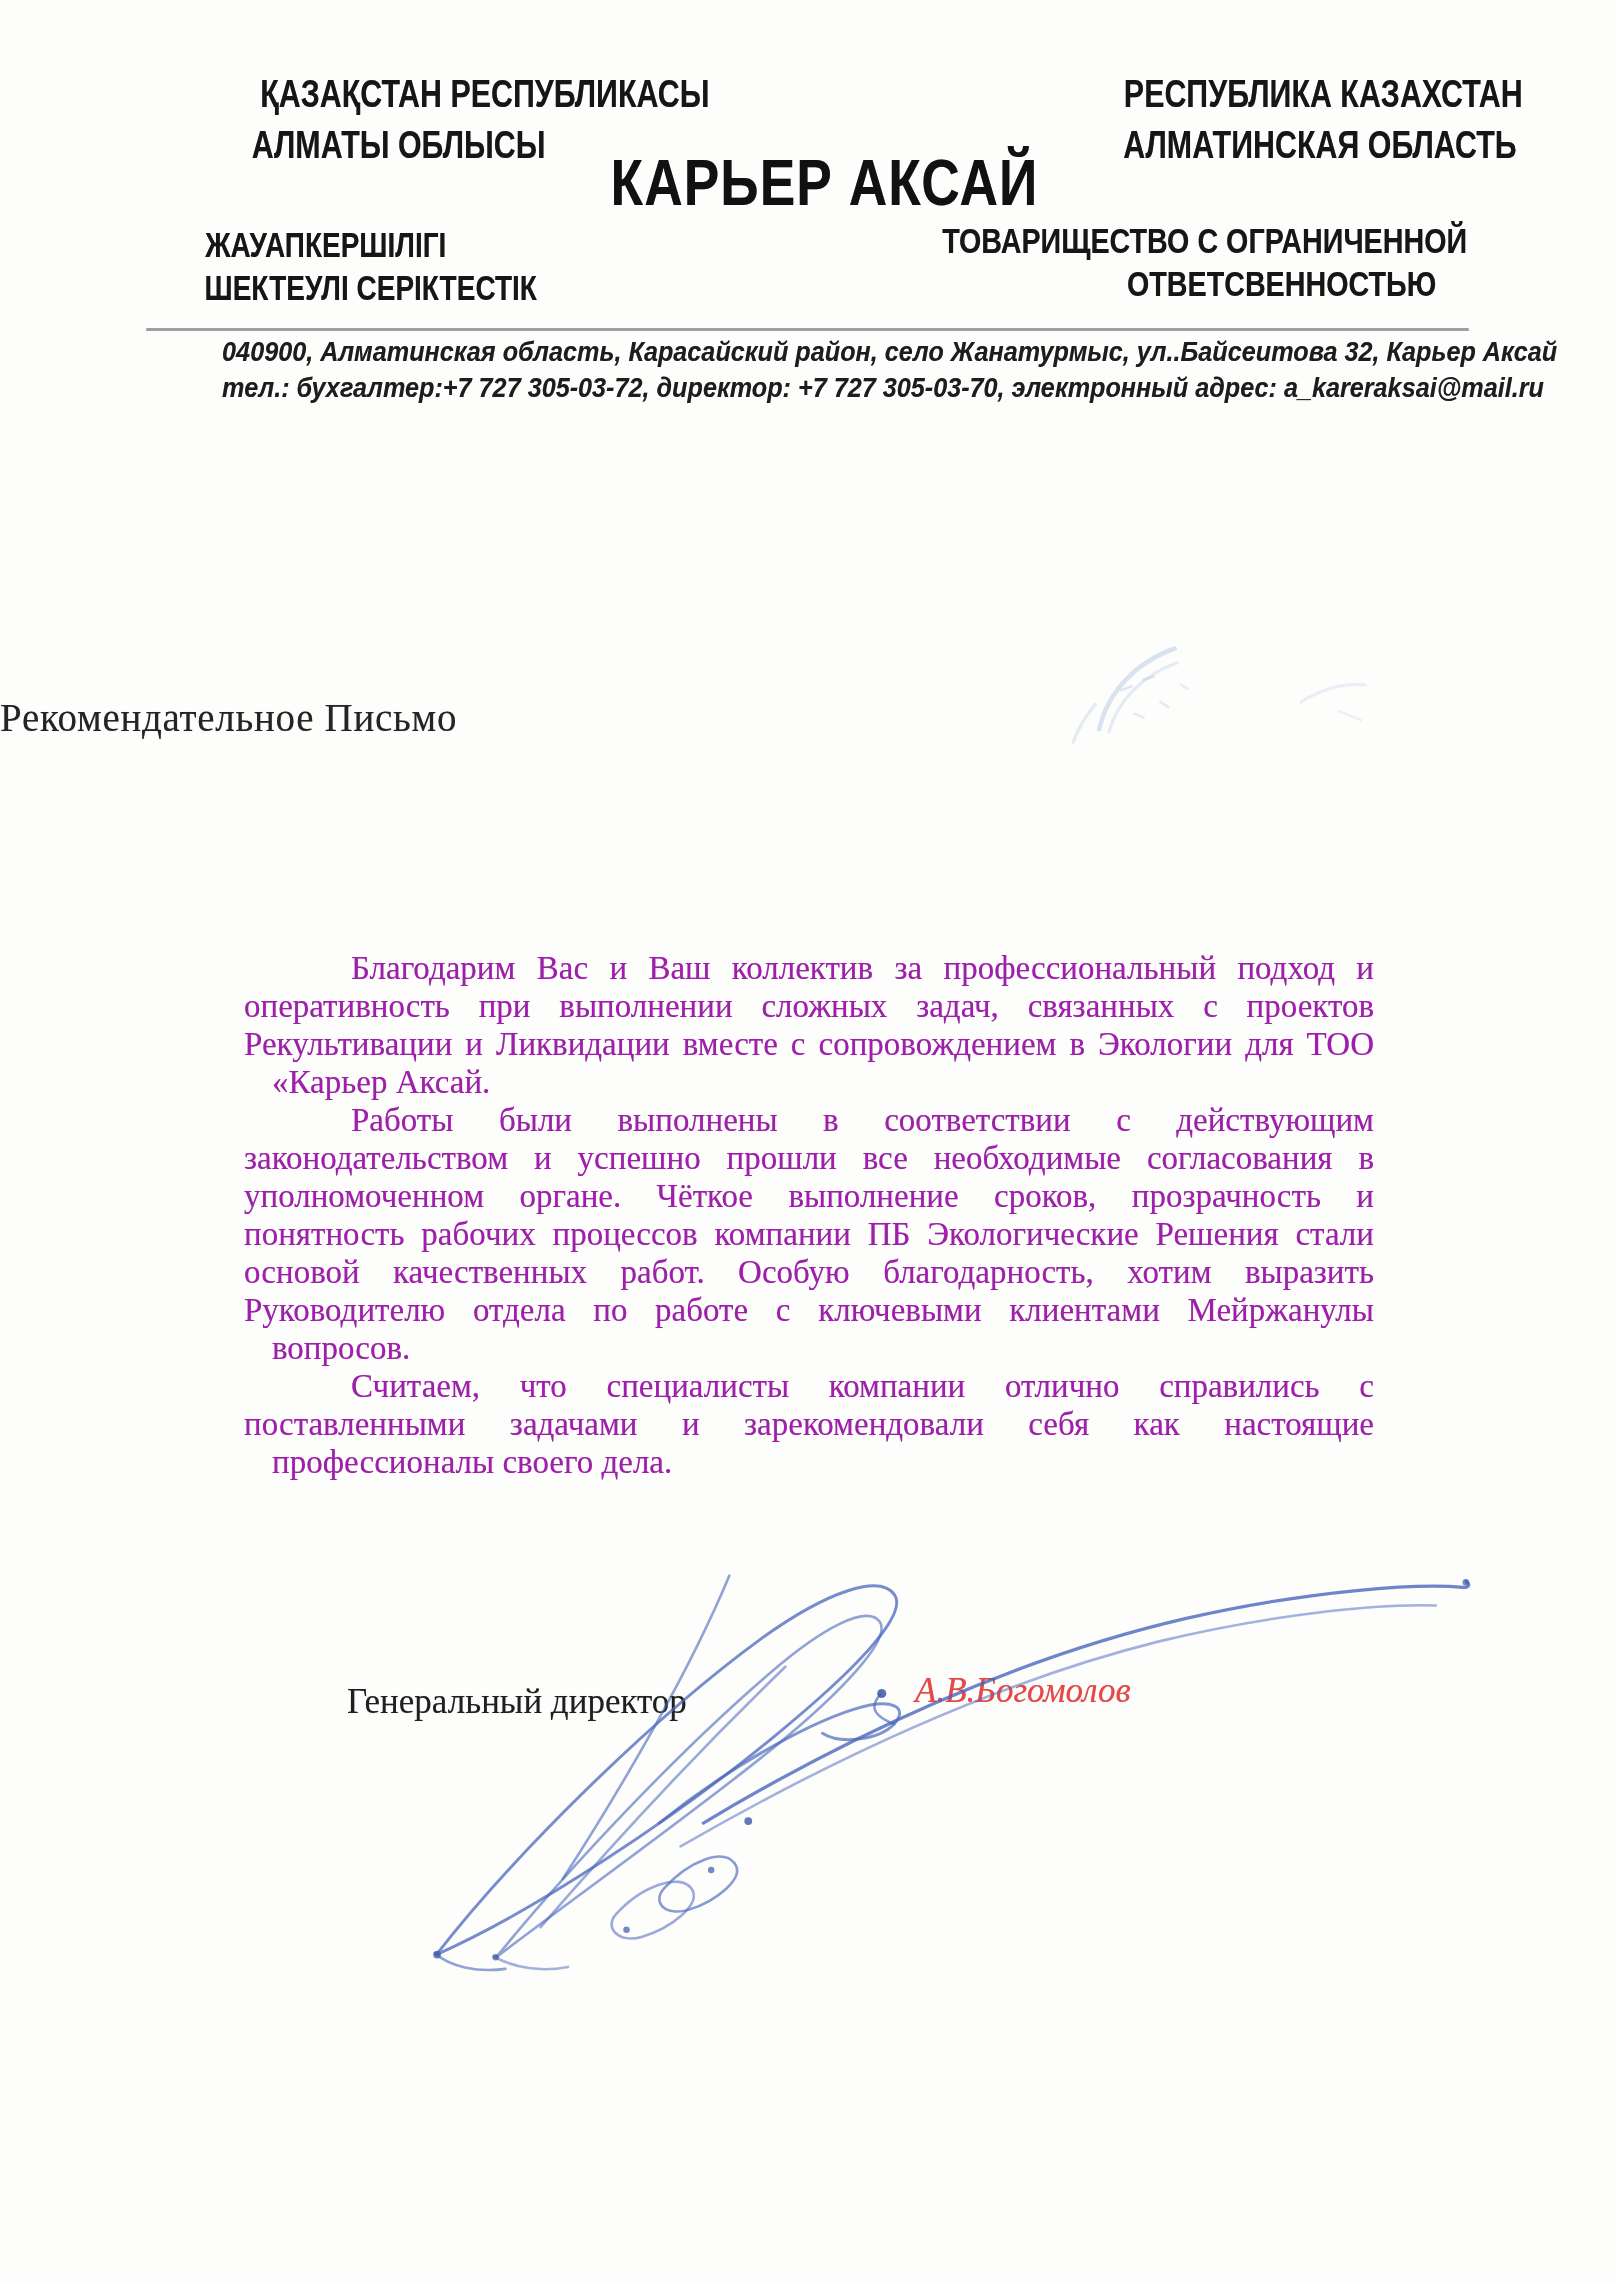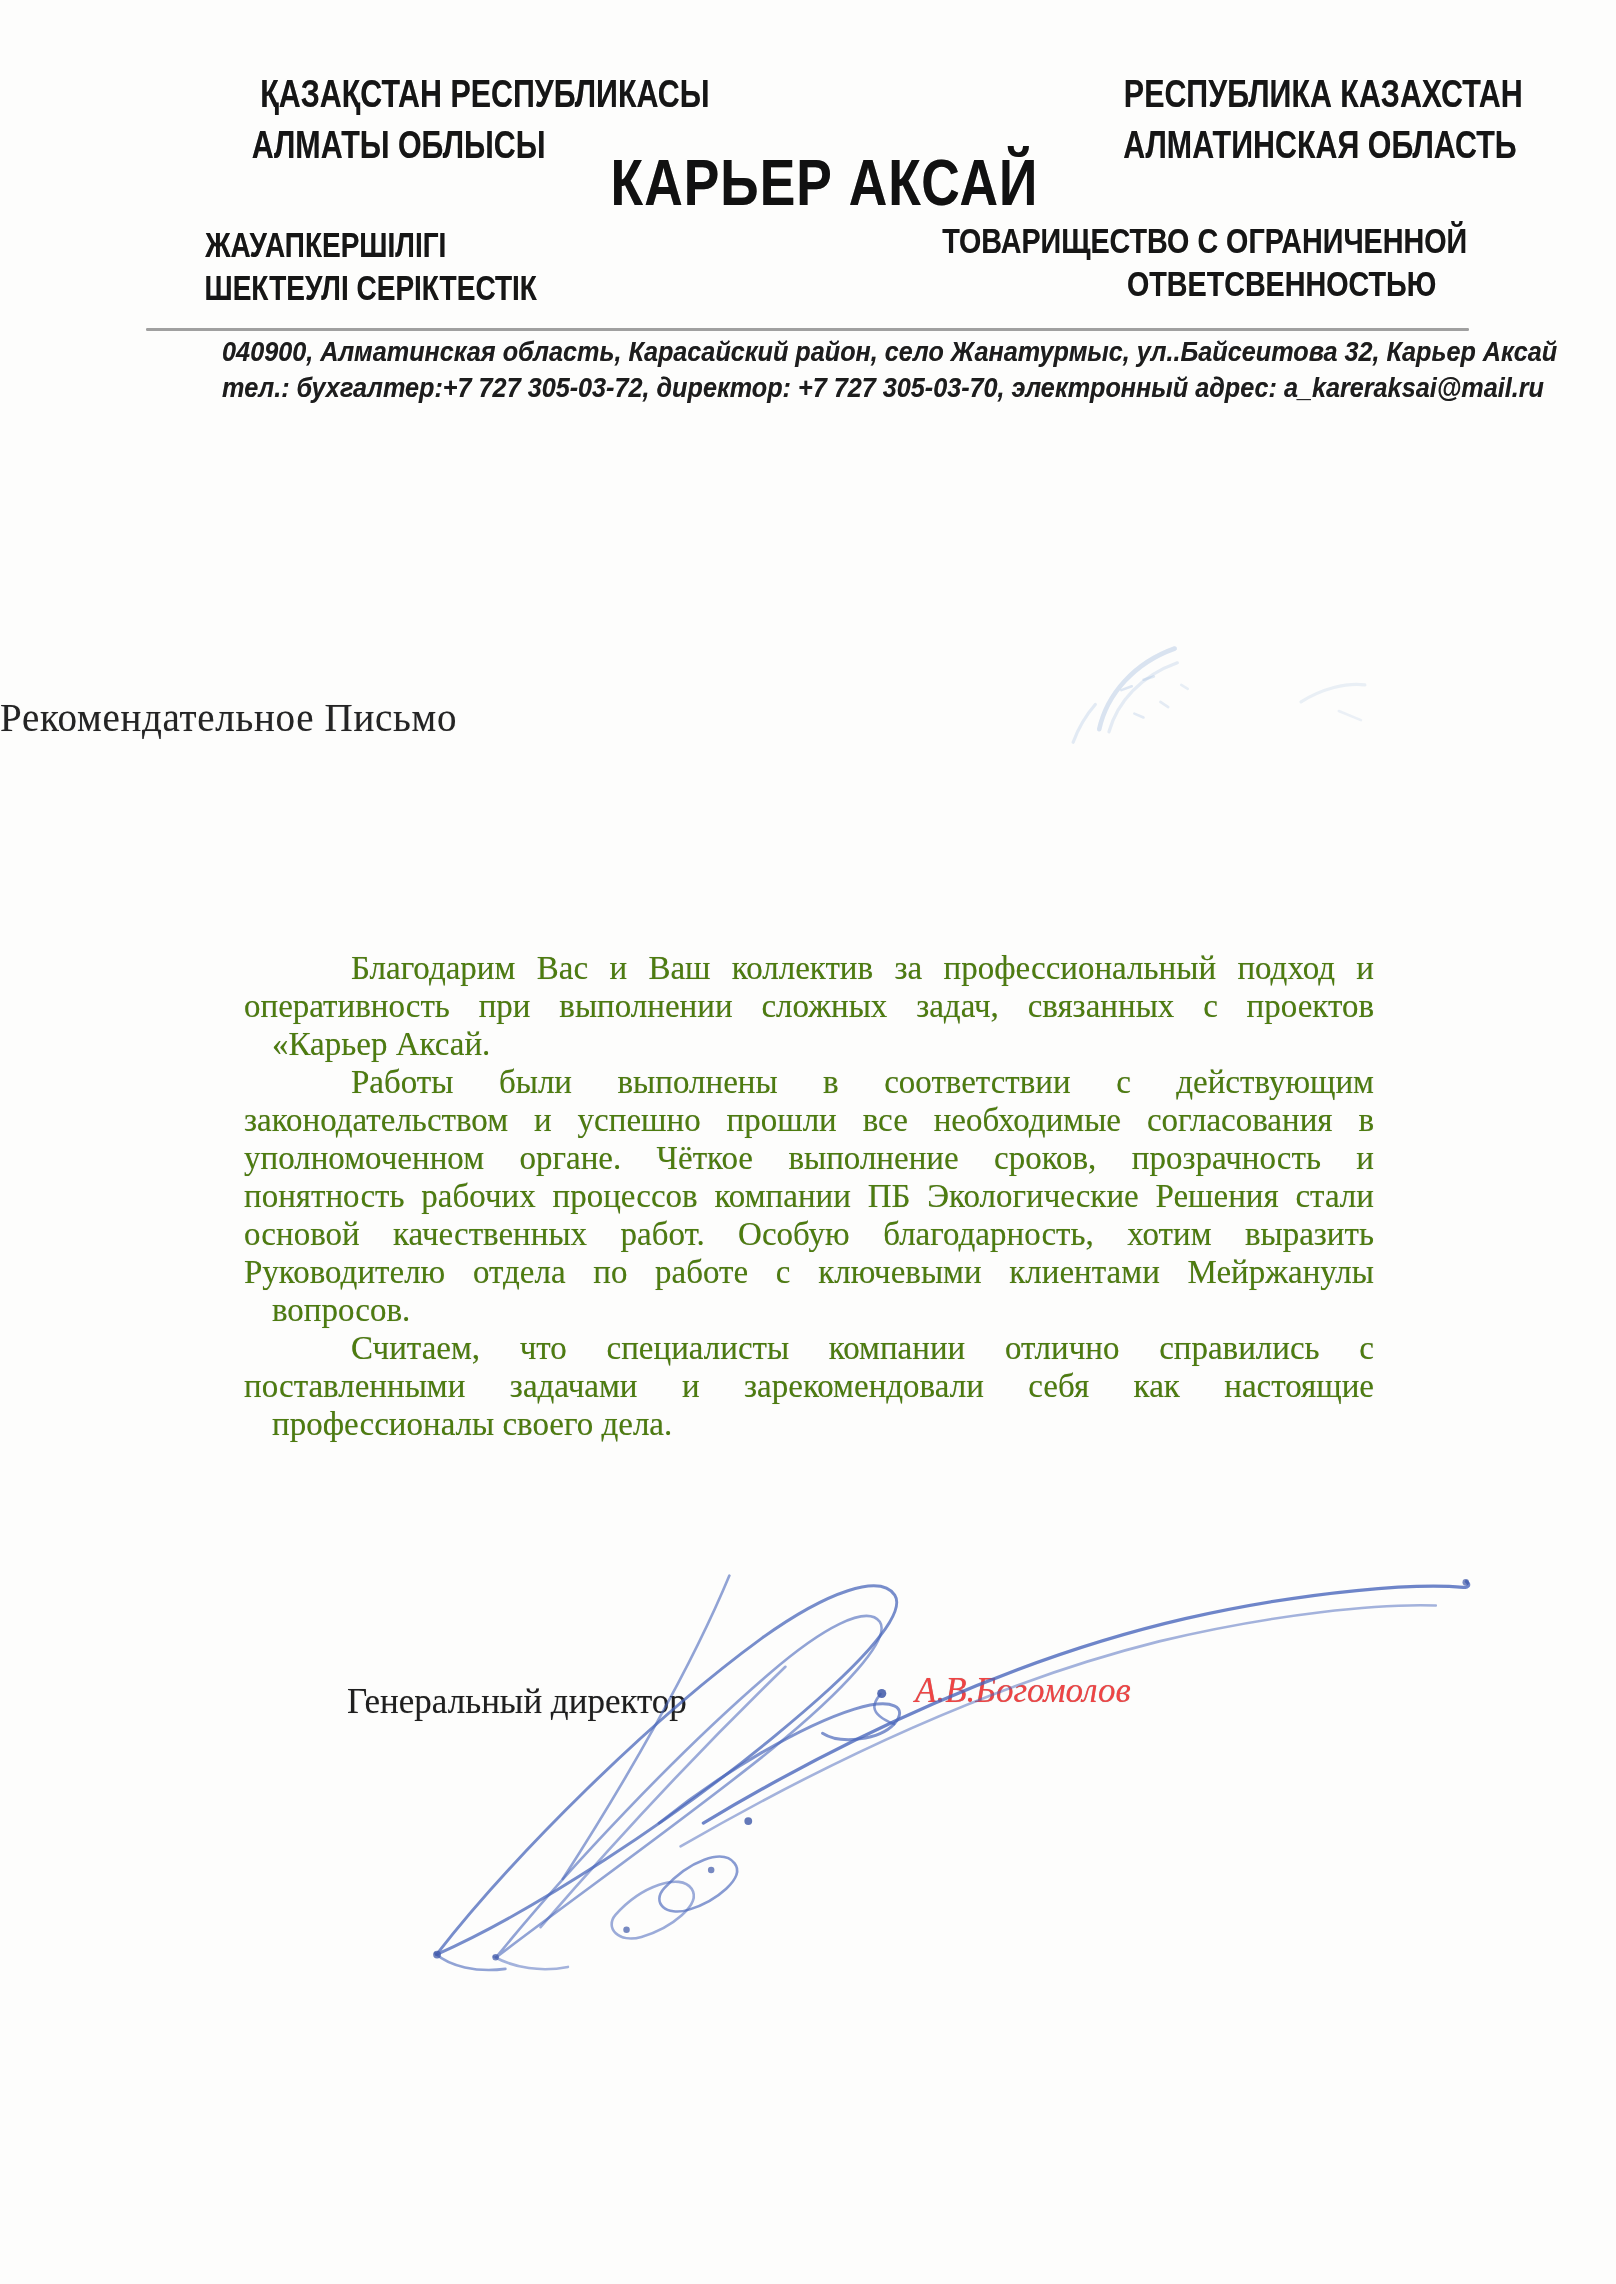--- a/index.html
+++ b/index.html
@@ -42,21 +42,21 @@
   .addr1{top:336px;}
   .addr2{top:372px;}
   
   .doc-title{
     position:absolute;left:0;top:695px;width:1602px;text-align:left;
     font-size:39px;letter-spacing:0.7px;color:#242424;
     text-shadow:0 0 0.7px rgba(30,30,30,.4);
   }
   .body-block{
     position:absolute;left:244px;top:949px;width:1130px;
-    font-size:33px;line-height:38px;color:#4d7c0f;
+    font-size:33px;line-height:38px;color:#a21caf;
     text-shadow:0 0 0.7px rgba(25,25,25,.38);
   }
   .bline{height:38px;text-align:justify;text-align-last:justify;white-space:normal;}
   .bline.indent{text-indent:107px;}
   .bline.last{text-align-last:left;margin-left:28px;}
   
   .sig-pos{position:absolute;left:347px;top:1682px;font-size:35px;color:#1f1f1f;
     text-shadow:0 0 0.7px rgba(25,25,25,.4);}
   .sig-name{position:absolute;left:915px;top:1671px;font-size:35px;color:#ef4444;
     text-shadow:0 0 0.7px rgba(25,25,25,.4);font-style:italic;}
@@ -86,20 +86,21 @@
 
     <div class="addr addr1">040900, Алматинская область, Карасайский район, село Жанатурмыс, ул..Байсеитова 32, Карьер Аксай</div>
     <div class="addr addr2">тел.: бухгалтер:+7 727 305-03-72, директор: +7 727 305-03-70, электронный адрес: a_kareraksai@mail.ru</div>
   </div>
 
   <div class="doc-title">Рекомендательное Письмо</div>
 
   <div class="body-block">
     <div class="bline indent">Благодарим Вас и Ваш коллектив за профессиональный подход и</div>
     <div class="bline">оперативность при выполнении сложных задач, связанных с проектов</div>
+    <div class="bline">Рекультивации и Ликвидации вместе с сопровождением в Экологии для ТОО</div>
     <div class="bline last">«Карьер Аксай.</div>
     <div class="bline indent">Работы были выполнены в соответствии с действующим</div>
     <div class="bline">законодательством и успешно прошли все необходимые согласования в</div>
     <div class="bline">уполномоченном органе. Чёткое выполнение сроков, прозрачность и</div>
     <div class="bline">понятность рабочих процессов компании ПБ Экологические Решения стали</div>
     <div class="bline">основой качественных работ. Особую благодарность, хотим выразить</div>
     <div class="bline">Руководителю отдела по работе с ключевыми клиентами Мейржанулы</div>
     <div class="bline last">вопросов.</div>
     <div class="bline indent">Считаем, что специалисты компании отлично справились с</div>
     <div class="bline">поставленными задачами и зарекомендовали себя как настоящие</div>

